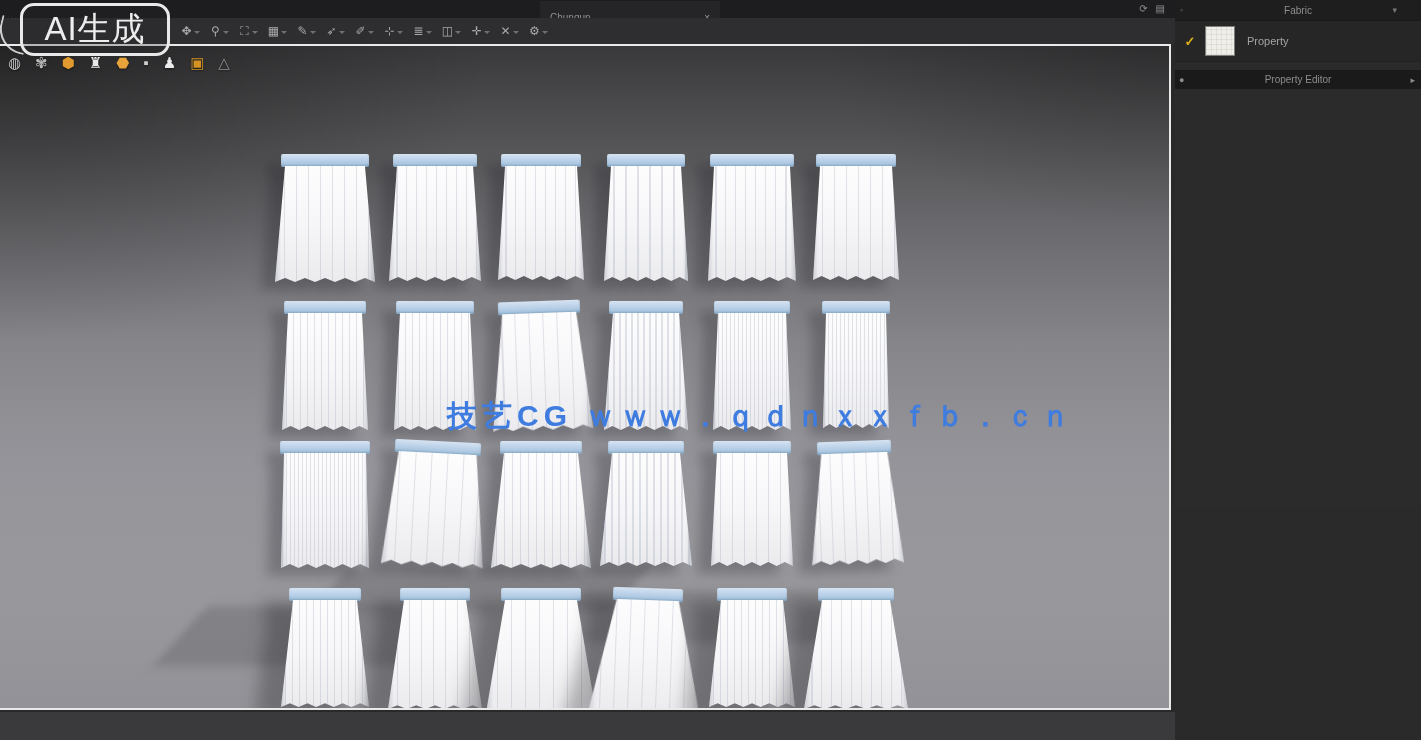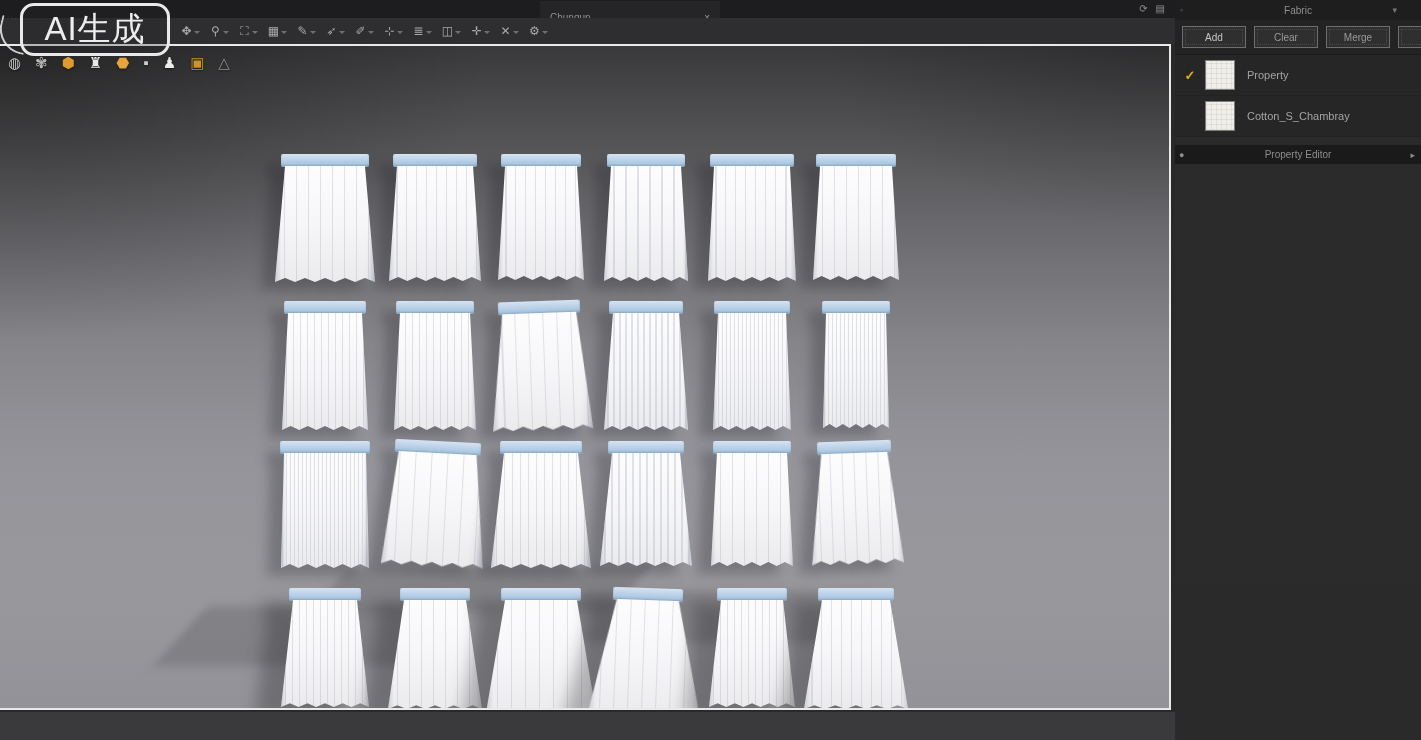--- a/index.html
+++ b/index.html
@@ -222,51 +222,41 @@
       <div class="skirt" style="left: 706px; top: 542px; width: 92px; height: 120px; filter: drop-shadow(rgba(25, 25, 30, 0.3) -26px 14px 8px);">
         <div class="waistband" style="width: 70px;"></div>
         <div class="skirt-body" style="width: 92px; height: 107px; clip-path: polygon(16.3% 0%, 83.7% 0%, 96.7% 100%, 87.4% 96.5%, 78% 100%, 68.7% 96.5%, 59.3% 100%, 50% 96.5%, 40.7% 100%, 31.3% 96.5%, 22% 100%, 12.6% 96.5%, 3.3% 100%); background: linear-gradient(90deg, rgba(140, 148, 162, 0.5) 0%, rgba(140, 148, 162, 0) 9%, rgba(140, 148, 162, 0) 91%, rgba(140, 148, 162, 0.5) 100%), repeating-linear-gradient(90deg, rgba(168, 175, 190, 0.34) 0px, rgba(168, 175, 190, 0.34) 1.5px, rgba(168, 175, 190, 0) 1.5px, rgba(168, 175, 190, 0) 7px), linear-gradient(rgb(253, 253, 254) 0%, rgb(246, 246, 248) 50%, rgb(235, 235, 238) 100%);"></div>
       </div>
       <div class="skirt" style="left: 801px; top: 542px; width: 110px; height: 122px; filter: drop-shadow(rgba(25, 25, 30, 0.3) -26px 14px 8px);">
         <div class="waistband" style="width: 76px;"></div>
         <div class="skirt-body" style="width: 110px; height: 109px; clip-path: polygon(19.1% 0%, 80.9% 0%, 97.3% 100%, 87.8% 96.5%, 78.4% 100%, 68.9% 96.5%, 59.5% 100%, 50% 96.5%, 40.5% 100%, 31.1% 96.5%, 21.6% 100%, 12.2% 96.5%, 2.7% 100%); background: linear-gradient(90deg, rgba(140, 148, 162, 0.5) 0%, rgba(140, 148, 162, 0) 9%, rgba(140, 148, 162, 0) 91%, rgba(140, 148, 162, 0.5) 100%), repeating-linear-gradient(90deg, rgba(168, 175, 190, 0.34) 0px, rgba(168, 175, 190, 0.34) 1.5px, rgba(168, 175, 190, 0) 1.5px, rgba(168, 175, 190, 0) 10px), linear-gradient(rgb(253, 253, 254) 0%, rgb(246, 246, 248) 50%, rgb(235, 235, 238) 100%);"></div>
       </div>
     </div>
 
+  <div class="watermark" style="color: rgb(63, 124, 224);">技艺CG ｗｗｗ．ｑｄｎｘｘｆｂ．ｃｎ</div>
 </div>
 
 <div class="ai-swoosh"></div>
 <div class="ai-badge">
   <span>AI生成</span>
 </div>
 
 <div class="bottom-strip"></div>
 
 <div class="panel">
   <div class="panel-header">
     <span class="ph-ico-l">◦</span>
     <span class="ph-title">Fabric</span>
     <span class="ph-ico-r">▾</span>
   </div>
-  <div class="panel-buttons">
-      <button class="p-btn primary">Add</button>
-      <button class="p-btn">Clear</button>
-      <button class="p-btn">Merge</button>
-      <button class="p-btn">Sub</button>
-    </div>
   <div class="fabric-list">
       <div class="fabric-row">
         <span class="f-check" style="color: rgb(220, 174, 24);">✓</span>
         <span class="f-swatch"></span>
         <span class="f-label">Property</span>
-      </div>
-      <div class="fabric-row">
-        <span class="f-check" style="color: rgb(220, 174, 24);"></span>
-        <span class="f-swatch"></span>
-        <span class="f-label">Cotton_S_Chambray</span>
       </div>
     </div>
   <div class="section-bar">
     <span class="sb-dot-l">●</span>
     <span class="sb-title">Property Editor</span>
     <span class="sb-dot-r">▸</span>
   </div>
   <div class="panel-rest"></div>
 </div>
 

